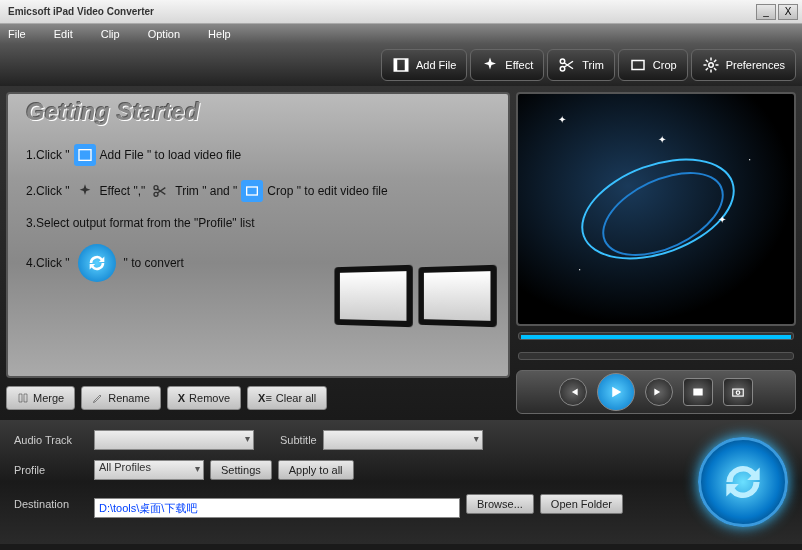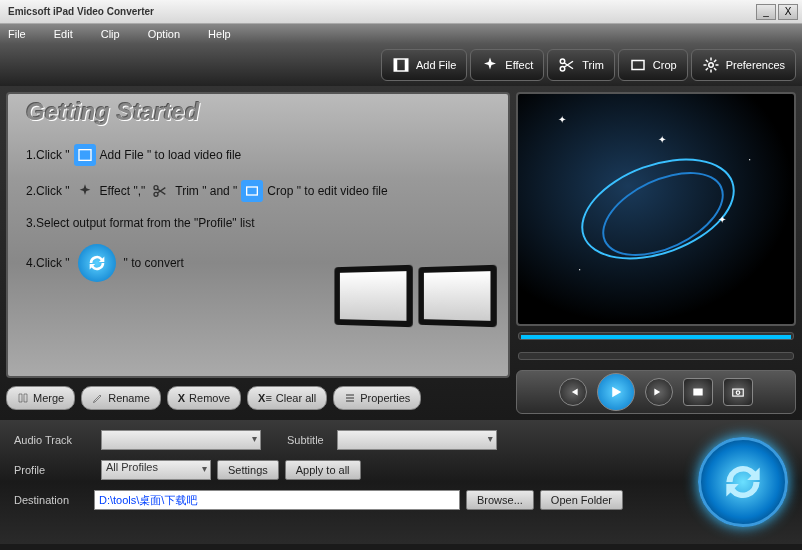--- a/index.html
+++ b/index.html
@@ -24,21 +24,21 @@
 .step { font-size:12px; color:#111; margin-bottom:14px; display:flex; align-items:center; gap:4px;}
 .step .ico { width:22px; height:22px; display:inline-flex; align-items:center; justify-content:center; background:#3aa0ff; border-radius:3px;}
 .step .ico.sc { background:none; }
 .step .ico svg { width:16px; height:16px;}
 .convcircle { width:38px; height:38px; border-radius:50%; background:radial-gradient(#5bd0ff,#0476c8); display:inline-flex; align-items:center; justify-content:center; margin:0 4px;}
 .ipadimg { position:absolute; right:12px; bottom:50px; display:flex; gap:4px;}
 .ipadimg .dev { width:80px; height:60px; background:#222; border:6px solid #111; border-radius:4px; transform:perspective(200px) rotateY(-12deg);}
 .ipadimg .dev .scr { width:100%; height:100%; background:linear-gradient(#fff,#ccc);}
 
 .btnrow { height:28px; margin-top:8px; display:flex; gap:6px;}
-.smbtn { flex:0 0 auto; height:24px; padding:0 10px; background:linear-gradient(#e8e8e8,#bfbfbf); border:1px solid #888; border-radius:10px; font-size:11px; color:#222; display:flex; align-items:center; gap:4px; cursor:pointer;}
+.smbtn { flex:0 0 auto; height:24px; padding:0 10px; background:linear-gradient(#e8e8e8,#bfbfbf); border:1px solid #888; border-radius:3px; font-size:11px; color:#222; display:flex; align-items:center; gap:4px; cursor:pointer;}
 .smbtn svg { width:12px; height:12px;}
 
 .rightpanel { width:280px; display:flex; flex-direction:column;}
 .preview { flex:1; background:radial-gradient(ellipse at 40% 40%,#1a3a5a 0%,#000 70%); border:2px solid #555; border-radius:4px; position:relative; overflow:hidden;}
 .ring { position:absolute; border:2px solid; border-radius:50%; }
 .ring.r1 { width:160px; height:90px; left:60px; top:70px; border-color:#3ac0ff; transform:rotate(-20deg);}
 .ring.r2 { width:130px; height:70px; left:80px; top:85px; border-color:#2080d0; transform:rotate(-25deg);}
 .star { position:absolute; color:#fff; font-size:10px;}
 .slider { height:8px; margin:6px 2px; background:#333; border:1px solid #555; border-radius:3px;}
 .slider .prog { height:100%; width:0; background:linear-gradient(#5bd0ff,#0476c8); border-radius:2px;}
@@ -46,21 +46,21 @@
 .controls { height:44px; background:linear-gradient(#585858,#2a2a2a); border:1px solid #666; border-radius:6px; display:flex; align-items:center; justify-content:center; gap:10px; margin-top:4px;}
 .ctlbtn { width:28px; height:28px; border-radius:50%; background:radial-gradient(#666,#222); border:1px solid #888; display:flex; align-items:center; justify-content:center; cursor:pointer;}
 .ctlbtn.play { width:38px; height:38px; background:radial-gradient(#5bd0ff,#0476c8);}
 .ctlbtn svg { width:14px; height:14px; fill:#fff;}
 .ctlbtn.play svg { width:18px; height:18px;}
 
 .bottompanel { height:124px; background:linear-gradient(#3a3a3a,#1a1a1a,#2a2a2a); padding:10px 14px; display:flex;}
 .bpform { flex:1; display:grid; grid-template-columns:72px 1fr; row-gap:10px; column-gap:8px; align-content:start;}
 .bplbl { font-size:11px; color:#ccc; display:flex; align-items:center;}
 .bprow { display:flex; gap:6px; align-items:center;}
-.sel { height:20px; background:linear-gradient(#eee,#ccc); border:1px solid #888; font-size:11px; padding:0 18px 0 4px; color:#333; position:relative; cursor:pointer;margin-left:7px;}
+.sel { height:20px; background:linear-gradient(#eee,#ccc); border:1px solid #888; font-size:11px; padding:0 18px 0 4px; color:#333; position:relative; cursor:pointer;}
 .sel::after { content:"▾"; position:absolute; right:3px; top:2px; font-size:10px; color:#555;}
 .txtin { height:20px; background:#fff; border:1px solid #888; font-size:11px; padding:0 4px; color:#0040ff;}
 .btngray { height:20px; padding:1px 10px; background:linear-gradient(#e8e8e8,#bfbfbf); border:1px solid #777; border-radius:2px; font-size:11px; color:#222; cursor:pointer;}
 
 .convbtn { width:90px; height:90px; border-radius:50%; background:radial-gradient(#6be0ff,#0476c8 60%,#024 100%); border:3px solid #3a9add; margin-left:20px; align-self:center; display:flex; align-items:center; justify-content:center; cursor:pointer; box-shadow:0 0 14px #3ac0ff;}
 .convbtn svg { width:50px; height:50px; fill:#bef;}
 </style>
 </head>
 <body>
 
@@ -184,26 +184,20 @@
           </svg>
           <span>Rename</span>
         </div>
       <div class="smbtn">
           <span style="font-weight:bold">X</span>
           <span>Remove</span>
         </div>
       <div class="smbtn">
           <span style="font-weight:bold">X≡</span>
           <span>Clear all</span>
-        </div>
-      <div class="smbtn">
-          <svg viewBox="0 0 24 24">
-            <path d="M4 6h16M4 12h16M4 18h16" stroke="#333" stroke-width="2"></path>
-          </svg>
-          <span>Properties</span>
         </div>
     </div>
   </div>
 
   <div class="rightpanel">
     <div class="preview">
       <div class="ring r1"></div>
         <div class="ring r2"></div>
       <span class="star" style="top:20px;left:40px">✦</span>
       <span class="star" style="top:120px;left:200px">✦</span>
@@ -259,21 +253,21 @@
 
     <div class="bplbl">Profile</div>
     <div class="bprow">
       <div class="sel" style="width:110px"><span>All Profiles</span></div>
       <button class="btngray">Settings</button>
       <button class="btngray">Apply to all</button>
     </div>
 
     <div class="bplbl">Destination</div>
     <div class="bprow">
-      <input class="txtin" style="width: 366px;" value="D:\tools\桌面\下载吧">
+      <input class="txtin" style="width: 366px; margin-top: 8px;" value="D:\tools\桌面\下载吧">
       <button class="btngray">Browse...</button>
       <button class="btngray">Open Folder</button>
     </div>
   </div>
 
   <div class="convbtn">
     <svg viewBox="0 0 24 24">
         <path d="M4 12a8 8 0 0 1 14-5l2-2v6h-6l2-2a5 5 0 0 0-9 3M20 12a8 8 0 0 1-14 5l-2 2v-6h6l-2 2a5 5 0 0 0 9-3"></path>
       </svg>
   </div>

